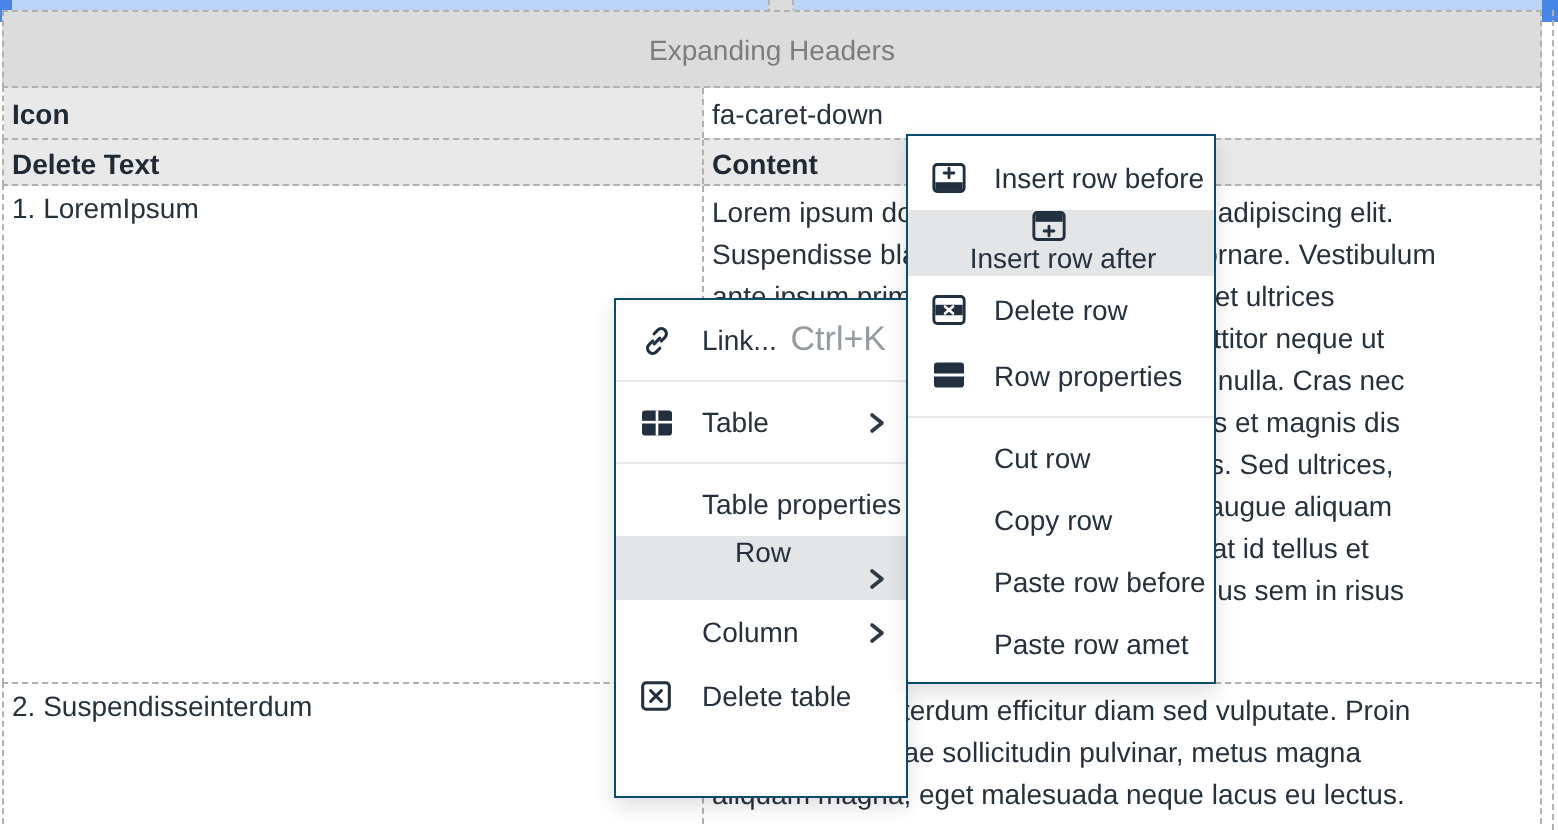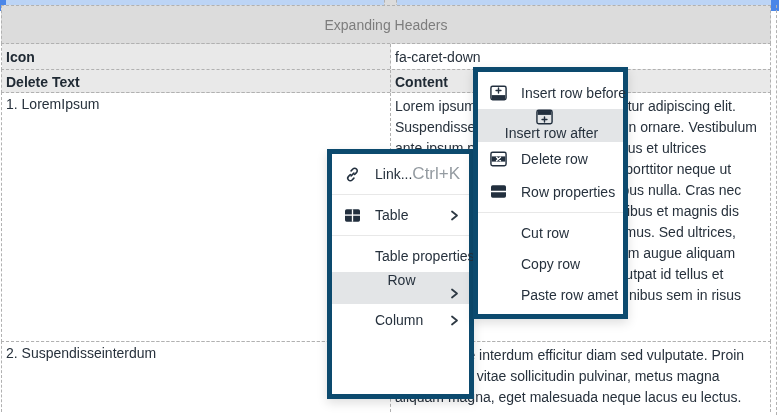--- a/index.html
+++ b/index.html
@@ -17,34 +17,34 @@
 
   
   .tbl { position:absolute; left:1px; top:5px; width:770px; color:#27313c; font-size:14px; }
   .trow { position:relative; border:1px dashed #b1b1b1; margin-top:-1px; display:flex; }
   .trow.titlebar { height:39px; background:#dcdcdc; align-items:center; justify-content:center;
     color:#7d7d7d; margin-top:0; }
   .trow.iconrow  { height:27px; }
   .trow.colhead  { height:24px; }
   .trow.r1 { height:250px; }
   .trow.r2 { height:71px; border-bottom:none; }
-  .cell-l { width:389px; border-right:1px dashed #b1b1b1; padding:3px 4px; overflow:hidden; }
+  .cell-l { width:350px; border-right:1px dashed #b1b1b1; padding:3px 4px; overflow:hidden; }
   .cell-r { flex:1; padding:3px 0 0 4px; overflow:hidden; }
   .gray { background:#e9e9e9; }
   .bold { font-weight:bold; color:#202a34; }
   .iconrow .cell-l { padding-top:5px; }
   .iconrow .cell-r { background:#fff; padding-top:5px; }
   .colhead .cell-l, .colhead .cell-r { padding-top:4px; }
   .cline { white-space:nowrap; height:21px; line-height:21px; }
   .outer-right { position:absolute; left:776px; top:5px; height:410px; width:0;
     border-left:1px dashed #b1b1b1; }
 
   
-  .menu { position:absolute; background:#fff; border:5px solid #0c4a6e;
-    box-shadow:0 4px 10px rgba(0,0,0,.13); padding:4px 0; font-size:14px; color:#26313d;margin-left:20px; }
+  .menu { position:absolute; background:#fff; border:1px solid #0c4a6e;
+    box-shadow:0 4px 10px rgba(0,0,0,.13); padding:4px 0; font-size:14px; color:#26313d; }
   .menu-main { left:307px; top:149px; width:147px; height:250px; z-index:10; }
   .menu-sub  { left:453px; top:67px;  width:155px; z-index:11; }
   .mi { display:flex; align-items:center; height:32px; padding:0 10px 0 12px; cursor:default; }
   .menu-sub .mi.ico { height:33px; }
   .menu-sub .mi.plain { height:31px; }
   .mi.hl { background:#e3e5e7;flex-direction:column; }
   .islot { width:24px; min-width:24px; margin-right:7px; display:flex; align-items:center; }
   .mlabel { white-space:nowrap; }
   .short { margin-left:auto; color:#949ba1; font-size:17px; }
   .chev { margin-left:auto; display:flex; }
@@ -158,20 +158,29 @@
     <div class="mi">
       <span class="islot"></span>
       <span class="mlabel">Column</span>
       <span class="chev">
         <svg width="9" height="11" viewBox="0 0 9 11" fill="none" stroke="#2e3944" stroke-width="1.8" stroke-linecap="round" stroke-linejoin="round">
             <path d="M2 1.5 L7 5.5 L2 9.5"></path>
           </svg>
       </span>
     </div>
 
+    <div class="mi">
+      <span class="islot">
+        <svg width="16" height="16" viewBox="0 0 18 18" fill="none" stroke="#222f3e" stroke-width="1.7">
+          <rect x="1.5" y="1.5" width="15" height="15" rx="2"></rect>
+          <path d="M6 6 L12 12 M12 6 L6 12" stroke-linecap="round"></path>
+        </svg>
+      </span>
+      <span class="mlabel">Delete table</span>
+    </div>
   </div>
 
   <div class="menu menu-sub">
 
     <div class="mi ico">
       <span class="islot">
         <svg width="17" height="16" viewBox="0 0 20 19" fill="none">
           <rect x="1" y="1.5" width="18" height="16" rx="2" stroke="#222f3e" stroke-width="1.7"></rect>
           <rect x="1.9" y="12" width="16.2" height="4.6" fill="#222f3e"></rect>
           <path d="M10 3.6 V9.4 M7.1 6.5 H12.9" stroke="#222f3e" stroke-width="1.7" stroke-linecap="round"></path>
@@ -217,20 +226,24 @@
     <div class="mi plain">
       <span class="islot"></span>
       <span class="mlabel">Cut row</span>
     </div>
 
     <div class="mi plain">
       <span class="islot"></span>
       <span class="mlabel">Copy row</span>
     </div>
 
+    <div class="mi plain">
+      <span class="islot"></span>
+      <span class="mlabel">Paste row before</span>
+    </div>
 
     <div class="mi plain">
       <span class="islot"></span>
       <span class="mlabel">Paste row amet</span>
     </div>
   </div>
 
 </div>
 
 </body></html>

